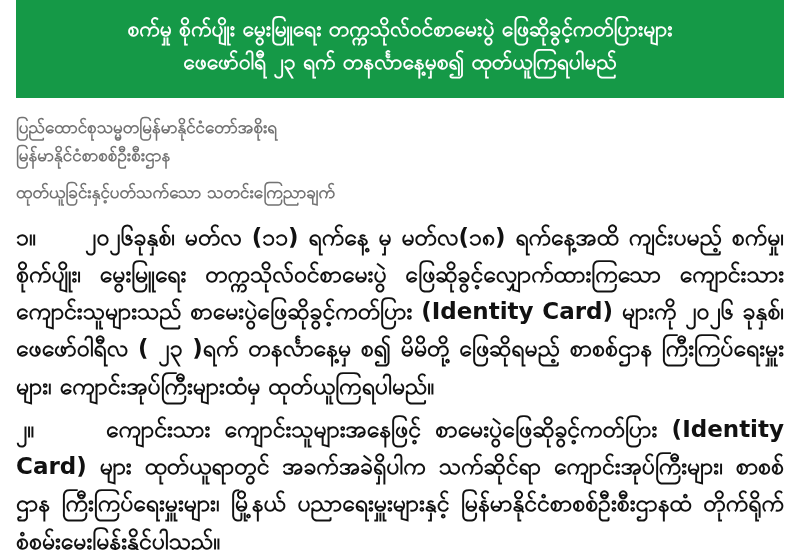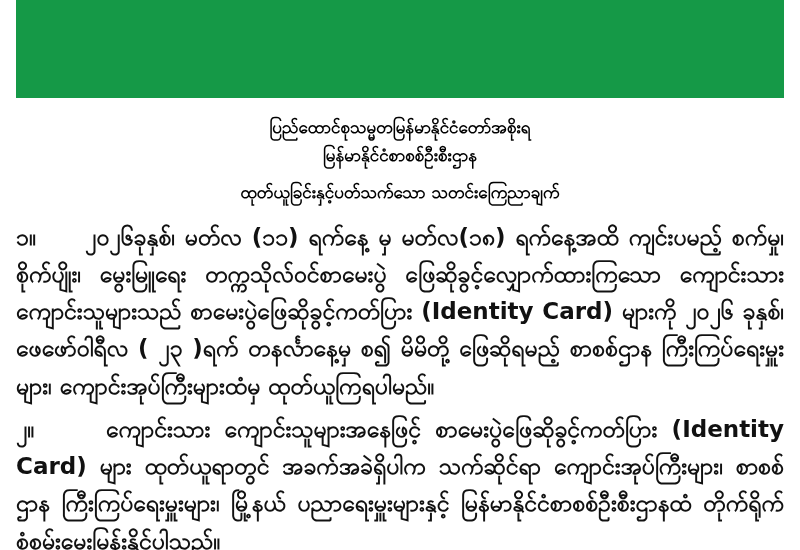--- a/index.html
+++ b/index.html
@@ -50,25 +50,24 @@
 
   
   .content {
     position: absolute;
     left: 16px;
     top: 100px;
     width: 768px;
     color: #000000;
   }
   .centered {
-    text-align: center;
     font-size: 17px;
     line-height: 1.62;
     font-weight: bold;
-    color: #000000;
+    color: #737373;
   }
   .centered .ln {
     display: block;
   }
   .head-block {
     padding-top: 14px;
   }
   .title-block {
     padding-top: 10px;
   }
@@ -103,20 +102,22 @@
     overflow: hidden;
     height: 12px;
   }
 </style>
 </head>
 <body>
 
 <div class="page">
 
   <div class="banner">
+    <div class="banner-line first">စက်မှု စိုက်ပျိုး မွေးမြူရေး တက္ကသိုလ်ဝင်စာမေးပွဲ ဖြေဆိုခွင့်ကတ်ပြားများ</div>
+    <div class="banner-line">ဖေဖော်ဝါရီ ၂၃ ရက် တနင်္လာနေ့မှစ၍ ထုတ်ယူကြရပါမည်</div>
   </div>
 
   <div class="content">
 
     <div class="centered head-block">
       <span class="ln">ပြည်ထောင်စုသမ္မတမြန်မာနိုင်ငံတော်အစိုးရ</span>
       <span class="ln">မြန်မာနိုင်ငံစာစစ်ဦးစီးဌာန</span>
     </div>
 
     <div class="centered title-block">

